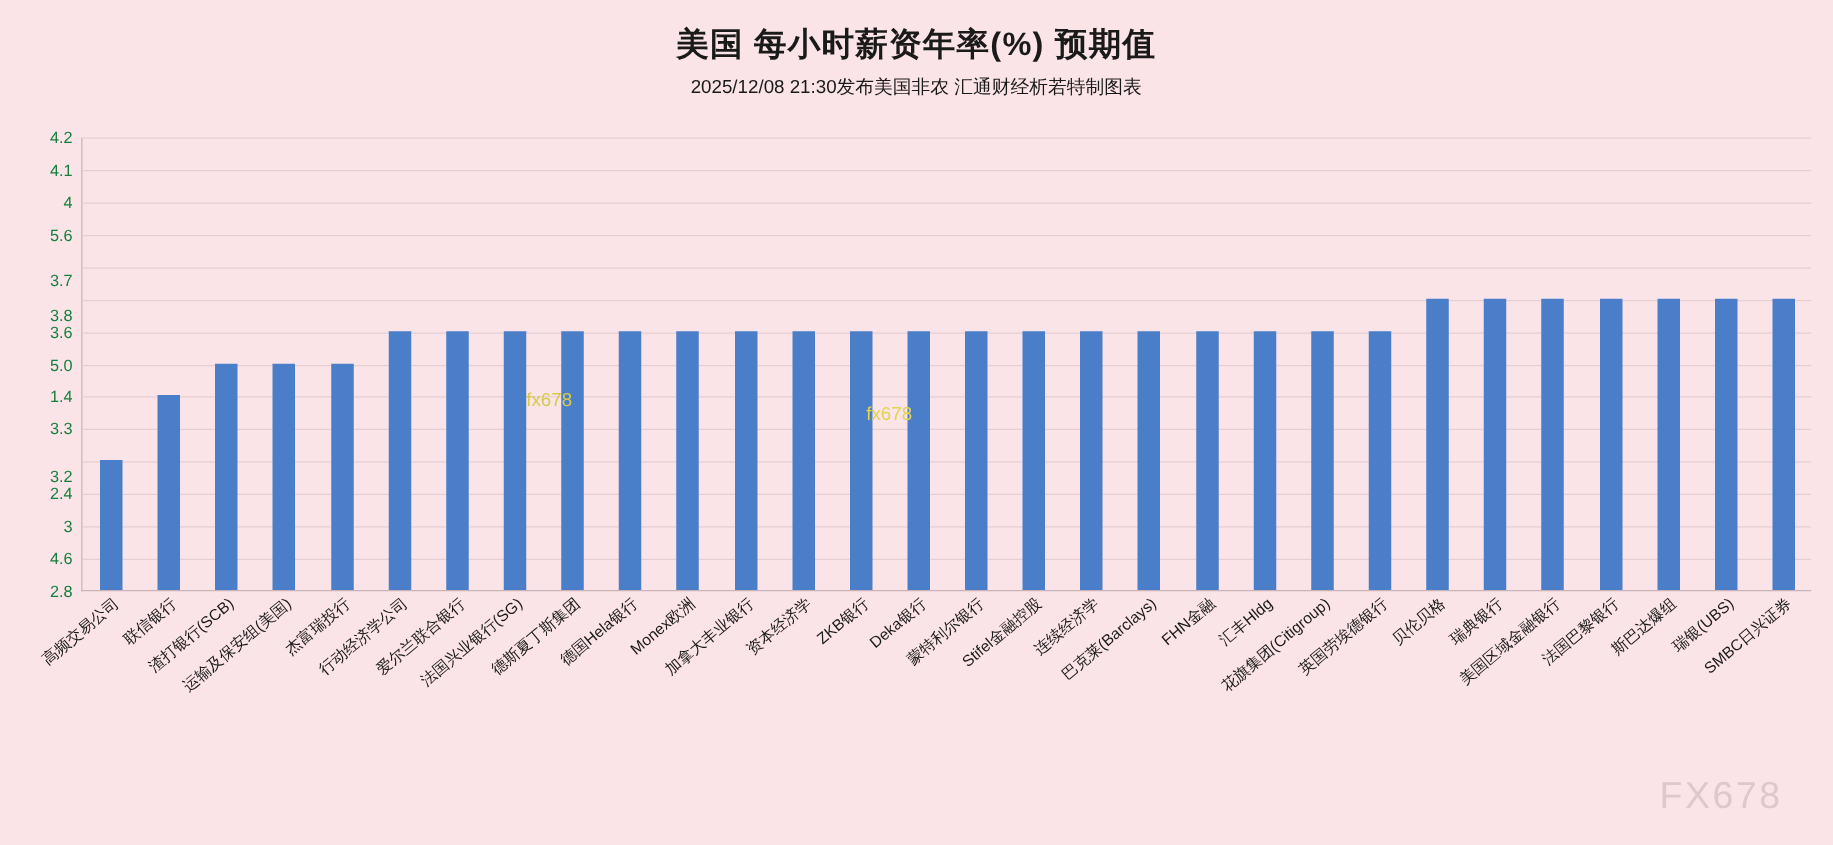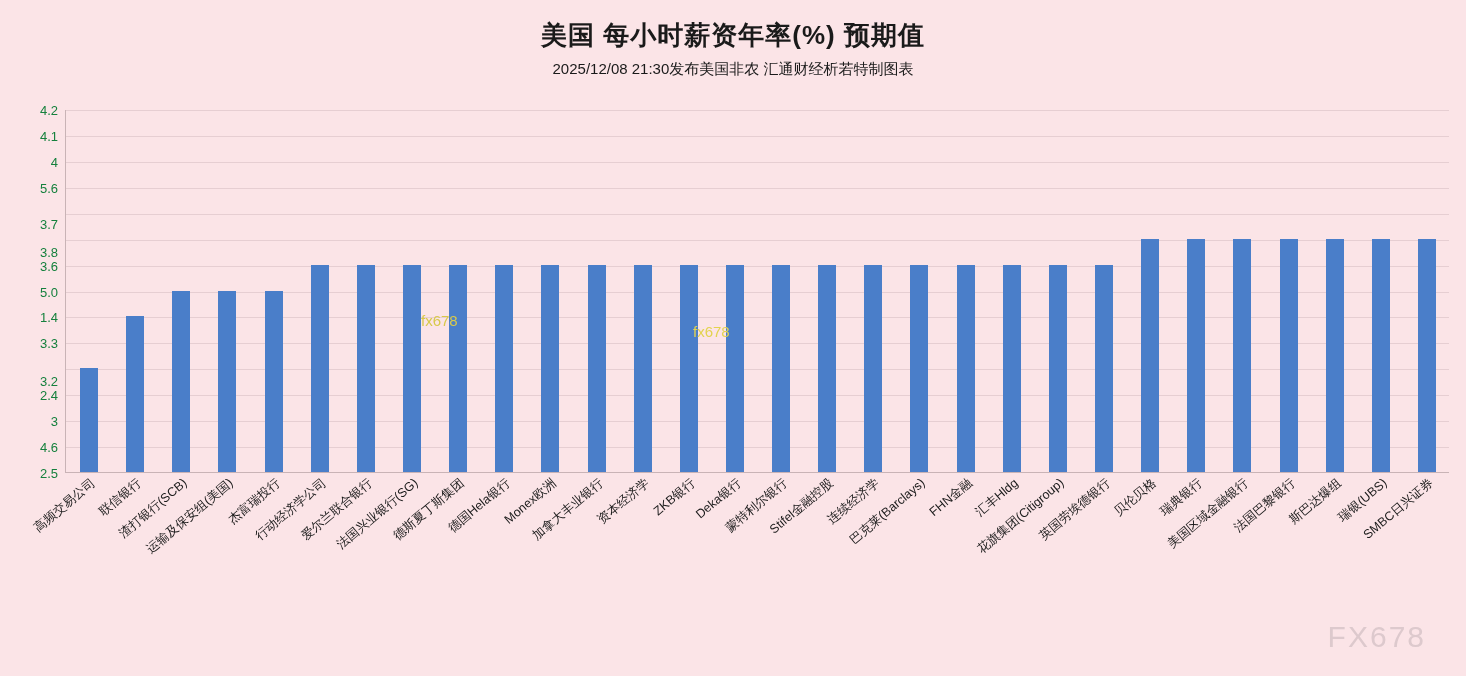--- a/index.html
+++ b/index.html
@@ -136,21 +136,21 @@
       <div class="ytick-lbl" style="top: 99px; margin-top: 43px;">3.8</div>
       <div class="ytick-lbl" style="top: 114px;">3.7</div>
       <div class="ytick-lbl" style="top: 155.571px; text-align: right;">3.6</div>
       <div class="ytick-lbl" style="top: 181.5px;">5.0</div>
       <div class="ytick-lbl" style="top: 207.429px;">1.4</div>
       <div class="ytick-lbl" style="top: 233.357px;">3.3</div>
       <div class="ytick-lbl" style="top: 259.286px; margin-top: 12px;">3.2</div>
       <div class="ytick-lbl" style="top: 285.214px;">2.4</div>
       <div class="ytick-lbl" style="top: 311.143px;">3</div>
       <div class="ytick-lbl" style="top: 337.071px;">4.6</div>
-      <div class="ytick-lbl" style="top: 363px;">2.5</div>
+      <div class="ytick-lbl" style="top: 363px;">2.8</div>
     </div>
 
   <div class="plot">
     <div id="grid">
         <div class="gridline" style="top: 0px;"></div>
         <div class="gridline" style="top: 25.9286px;"></div>
         <div class="gridline" style="top: 51.8571px;"></div>
         <div class="gridline" style="top: 77.7857px;"></div>
         <div class="gridline" style="top: 103.714px;"></div>
         <div class="gridline" style="top: 129.643px;"></div>

